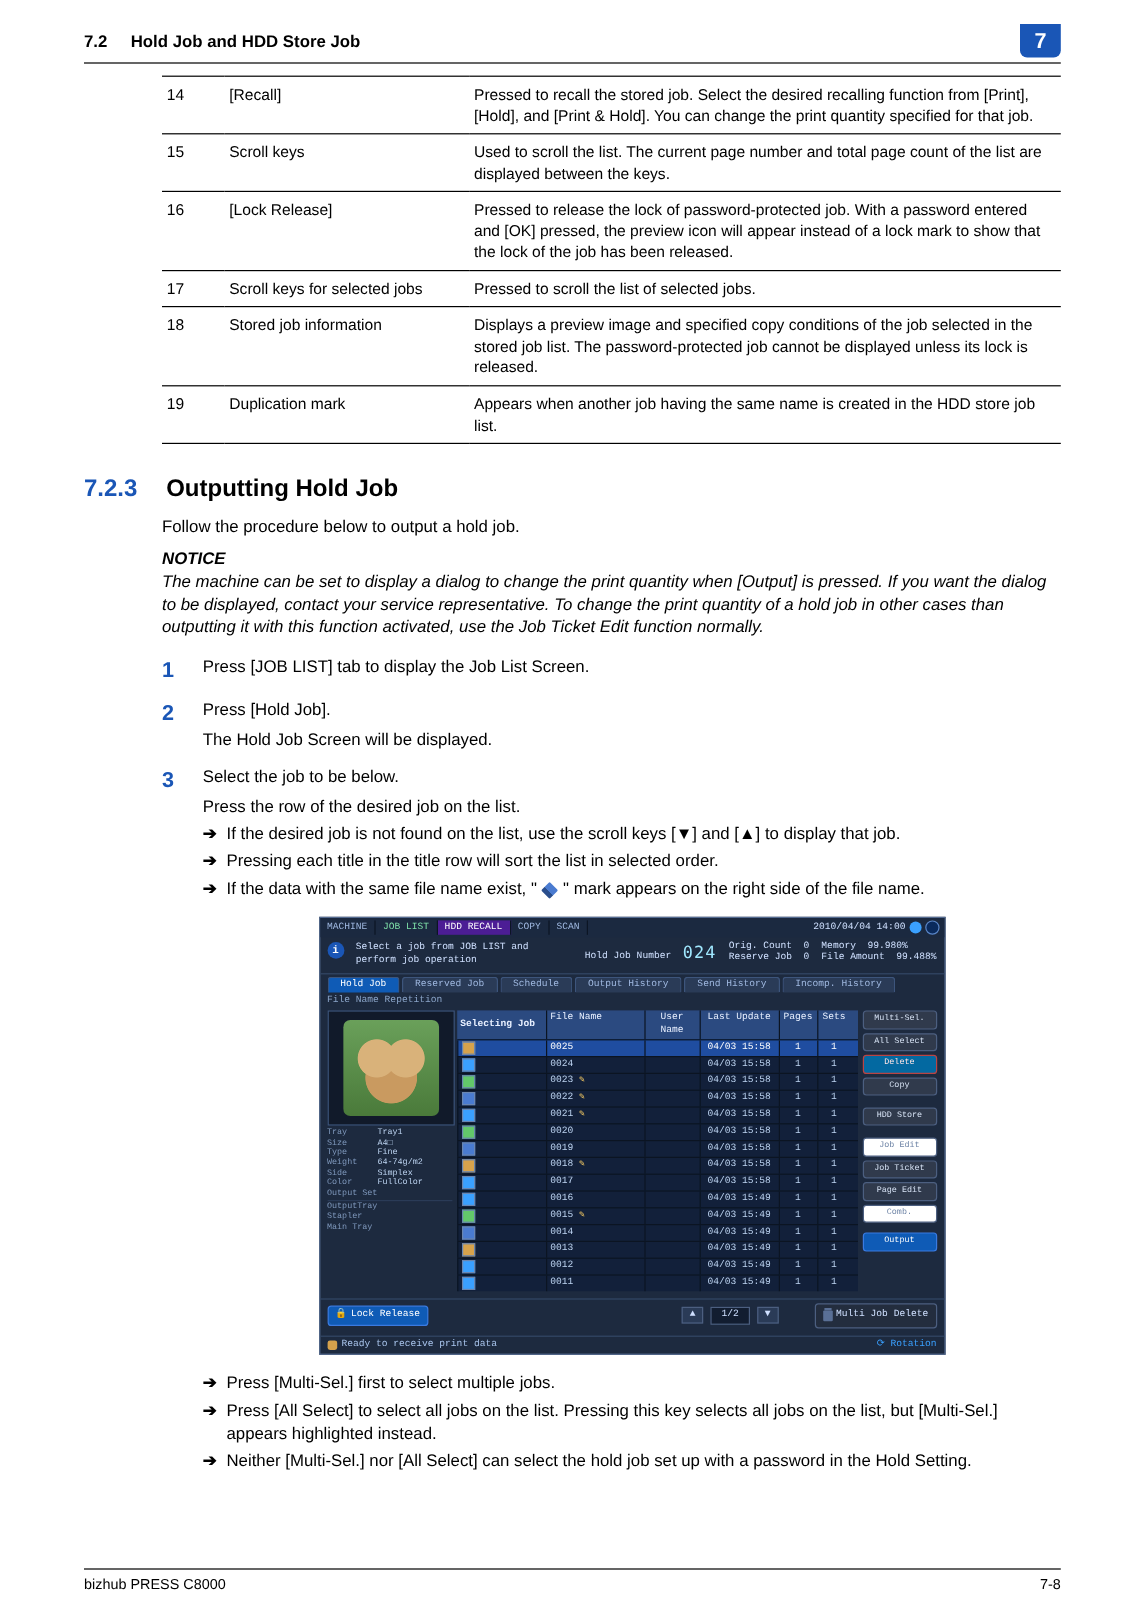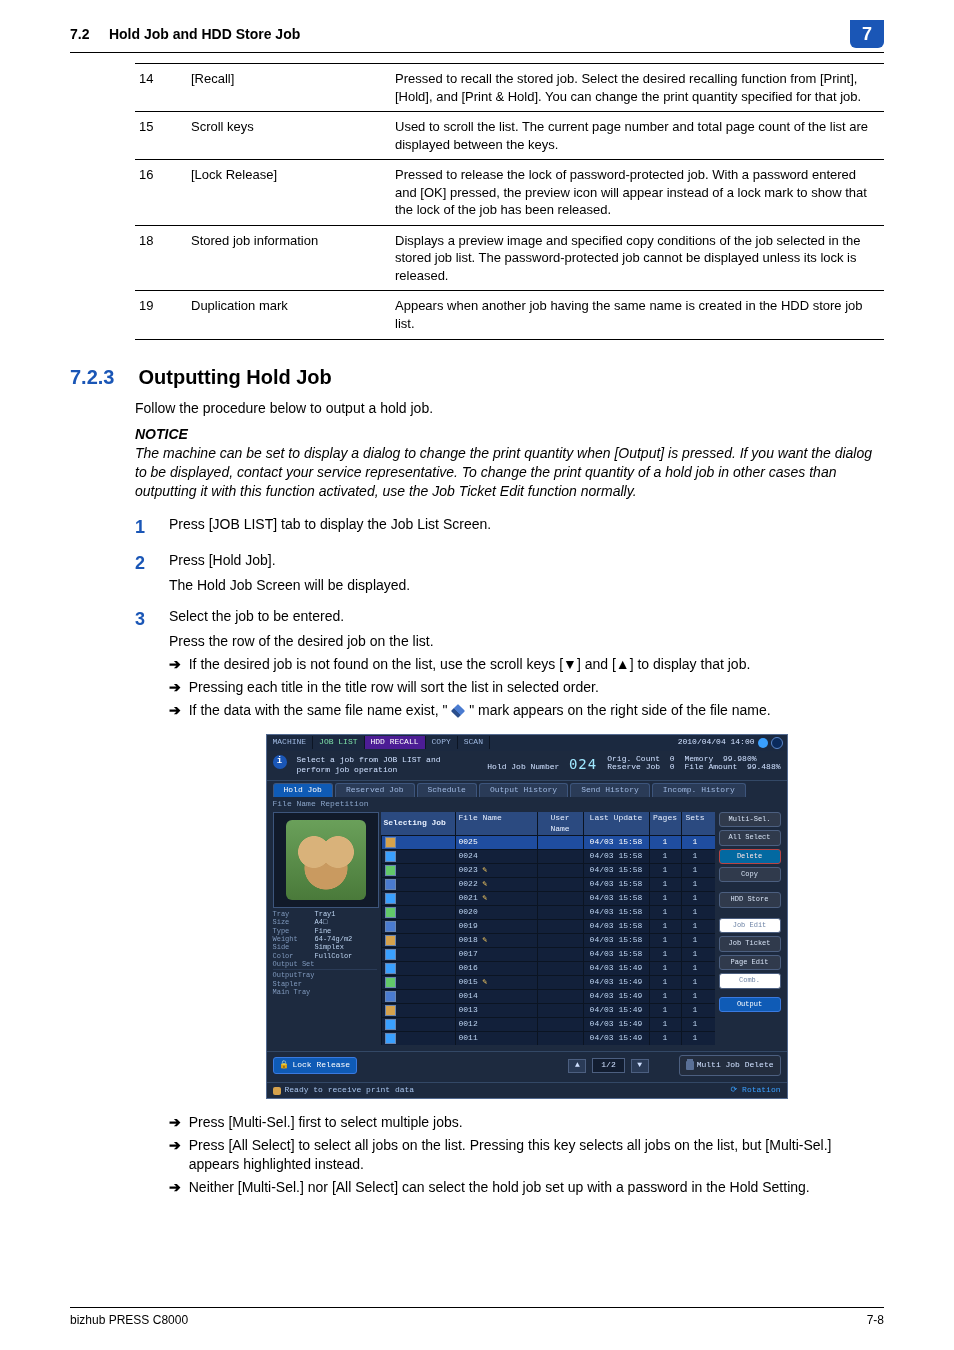--- a/index.html
+++ b/index.html
@@ -326,20 +326,25 @@
           <td class="num">15</td>
           <td class="name">Scroll keys</td>
           <td>Used to scroll the list. The current page number and total page count of the list are displayed between the keys.</td>
         </tr>
         <tr>
           <td class="num">16</td>
           <td class="name">[Lock Release]</td>
           <td>Pressed to release the lock of password-protected job. With a password entered and [OK] pressed, the preview icon will appear instead of a lock mark to show that the lock of the job has been released.</td>
         </tr>
         <tr>
+          <td class="num">17</td>
+          <td class="name">Scroll keys for selected jobs</td>
+          <td>Pressed to scroll the list of selected jobs.</td>
+        </tr>
+        <tr>
           <td class="num">18</td>
           <td class="name">Stored job information</td>
           <td>Displays a preview image and specified copy conditions of the job selected in the stored job list. The password-protected job cannot be displayed unless its lock is released.</td>
         </tr>
         <tr>
           <td class="num">19</td>
           <td class="name">Duplication mark</td>
           <td>Appears when another job having the same name is created in the HDD store job list.</td>
         </tr>
       </tbody>
@@ -367,21 +372,21 @@
       <div class="step-num">2</div>
       <div class="step-body">
         <div>Press [Hold Job].</div>
         <div class="sub-line">The Hold Job Screen will be displayed.</div>
       </div>
     </div>
 
     <div class="step">
       <div class="step-num">3</div>
       <div class="step-body">
-        <div>Select the job to be entered.</div>
+        <div>Select the job to be below.</div>
         <div class="sub-line">Press the row of the desired job on the list.</div>
 
         <div class="arrow-line">
           <span class="arrow">➔</span>
           <span class="arrow-text">If the desired job is not found on the list, use the scroll keys [▼] and [▲] to display that job.</span>
         </div>
         <div class="arrow-line">
           <span class="arrow">➔</span>
           <span class="arrow-text">Pressing each title in the title row will sort the list in selected order.</span>
         </div>

